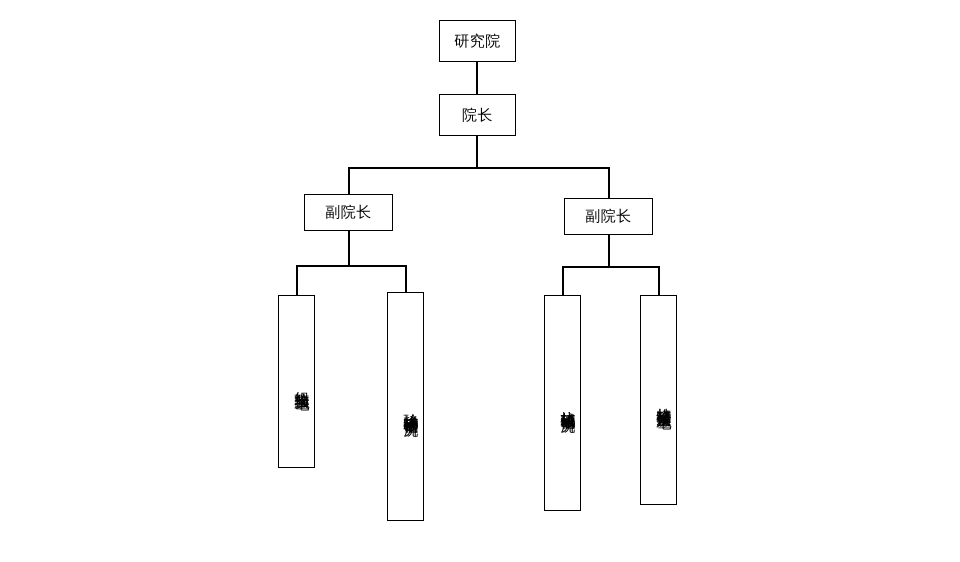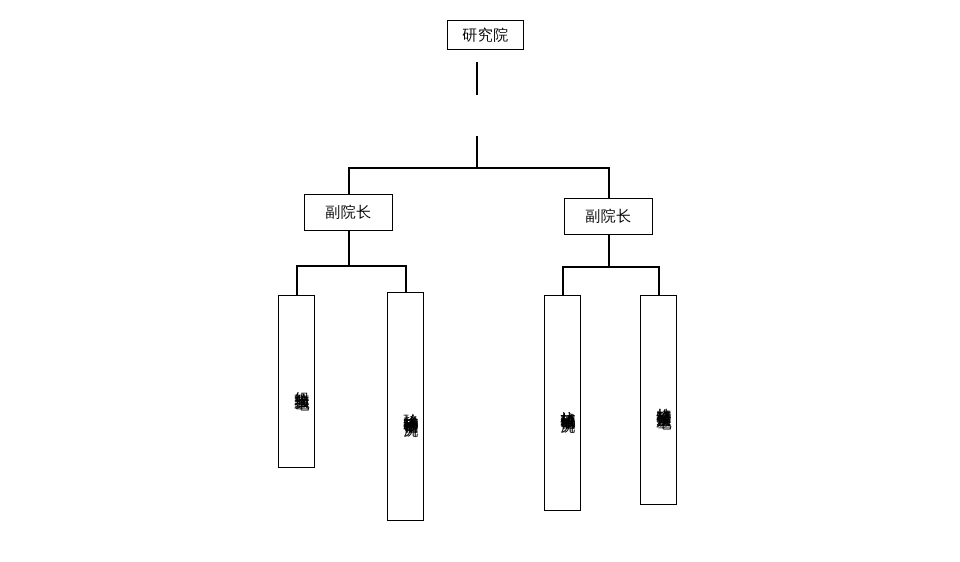--- a/index.html
+++ b/index.html
@@ -78,24 +78,27 @@
   <div class="conn vline" style="left:405px; top:265px; height:28px;"></div>
 
   <div class="conn vline" style="left:608px; top:235px; height:33px;"></div>
 
   <div class="conn hline" style="left:562px; top:266px; width:98px;"></div>
 
   <div class="conn vline" style="left:562px; top:266px; height:30px;"></div>
 
   <div class="conn vline" style="left:658px; top:266px; height:30px;"></div>
 
-  <div class="node node-h" style="left:439px; top:20px; width:77px; height:30px;margin-left:8px;">
+  <div class="node node-h" style="left:439px; top:20px; width:77px; height:42px;">
     <span>研究院</span>
   </div>
 
+  <div class="node node-h" style="left:439px; top:94px; width:77px; height:42px;">
+    <span>院长</span>
+  </div>
 
   <div class="node node-h" style="left:304px; top:194px; width:89px; height:37px;">
     <span>副院长</span>
   </div>
 
   <div class="node node-h" style="left:564px; top:198px; width:89px; height:37px;">
     <span>副院长</span>
   </div>
 
   <div class="node node-v" style="left:278px; top:295px; width:37px; height:173px;">

